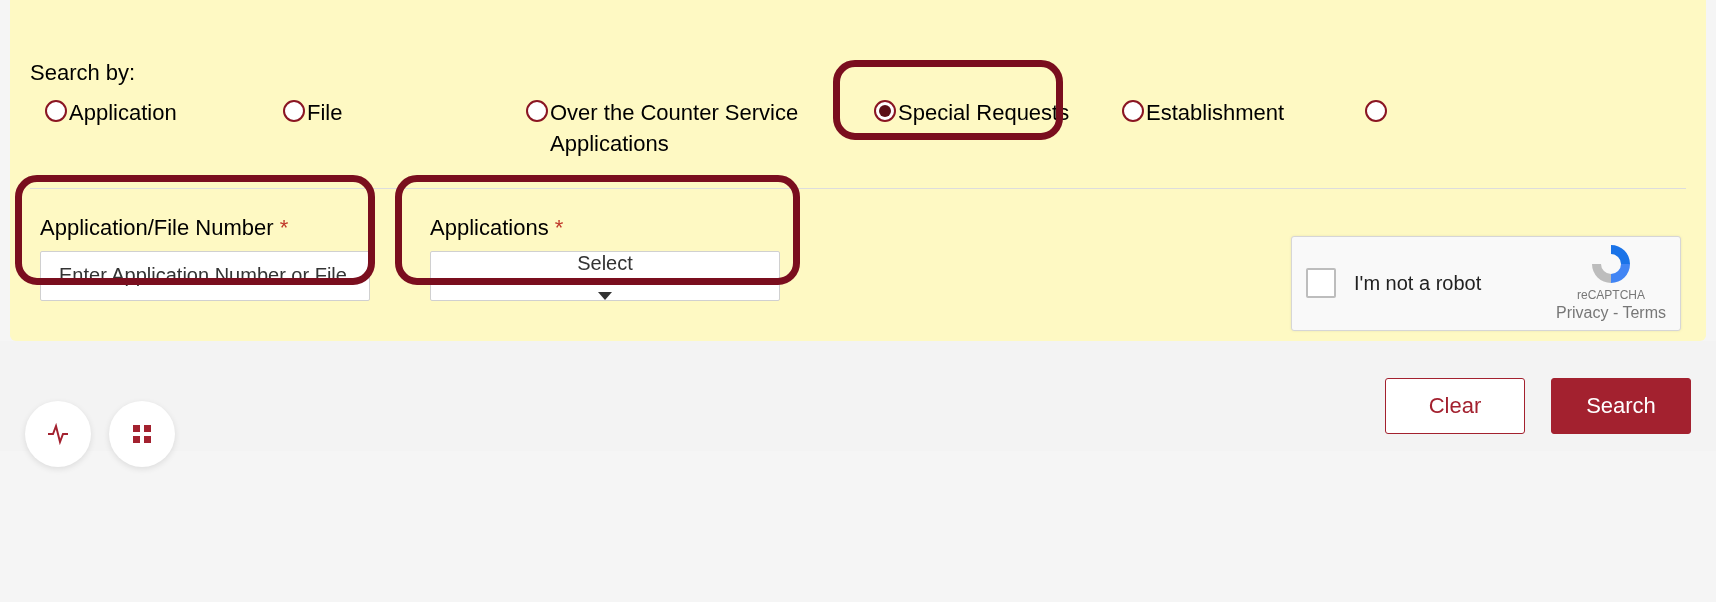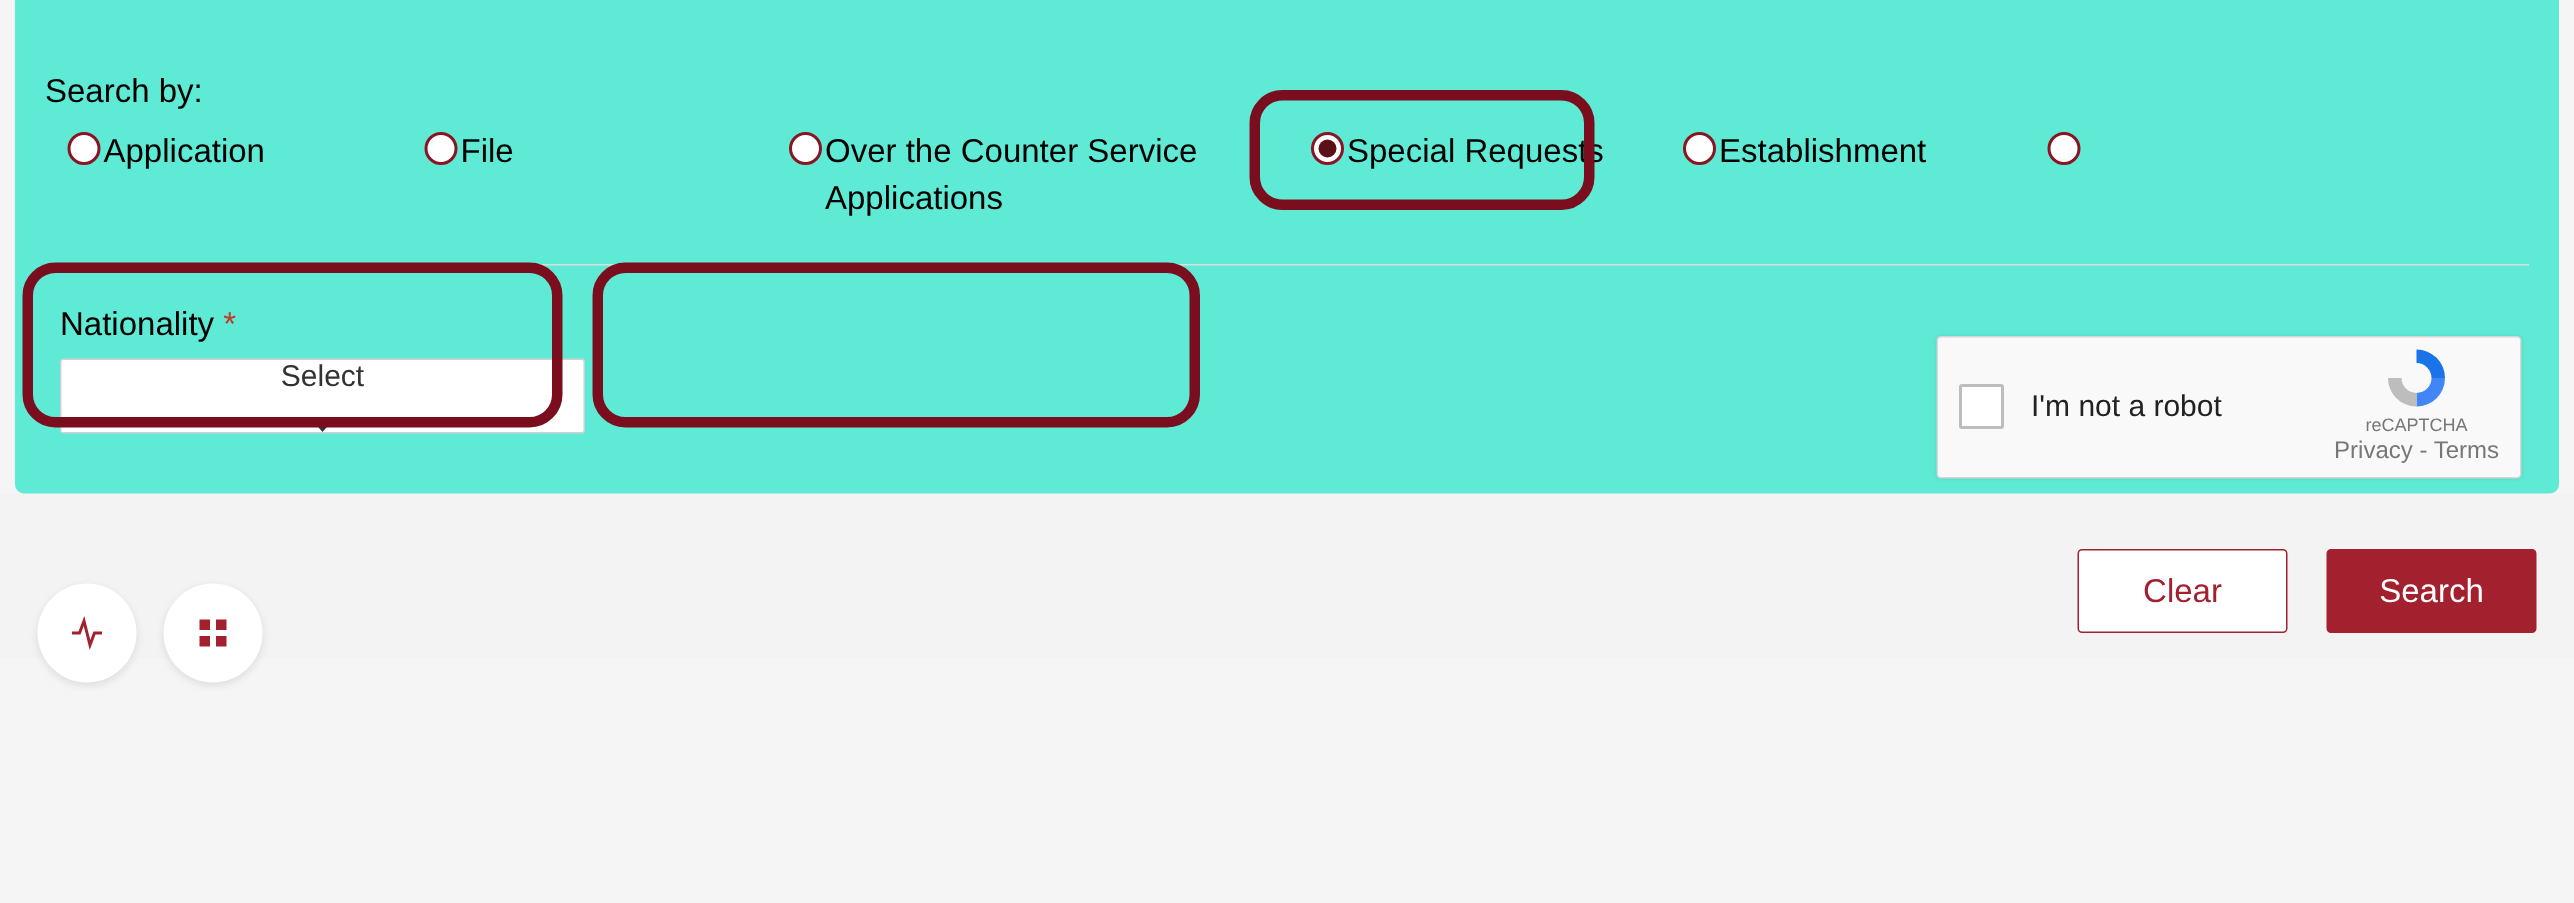--- a/index.html
+++ b/index.html
@@ -4,23 +4,23 @@
   <style>
     * { box-sizing: border-box; margin: 0; padding: 0; }
     body {
       font-family: -apple-system, BlinkMacSystemFont, "Segoe UI", Arial, sans-serif;
       background: #f5f5f5;
       width: 1716px;
       height: 602px;
       overflow: hidden;
     }
     .panel {
-      background: #5eead4;
+      background: #fef9c3;
       margin: 0 10px;
-      padding: 8px 20px 40px 20px;
+      padding: 20px 20px 40px 20px;
       border-bottom-left-radius: 6px;
       border-bottom-right-radius: 6px;
       position: relative;
     }
     .search-by-label {
       font-size: 22px;
       color: #000;
       margin-bottom: 12px;
       margin-top: 40px;
     }
@@ -256,24 +256,31 @@
     <div class="radio-option opt-afr">
       <span class="radio-circle"></span>
     </div>
   </div>
 
   <div class="highlight-ring highlight-sr"></div>
 
   <hr class="divider">
 
   <div class="fields-row">
-
     <div class="field">
       <div class="field-label">
-        <span>Nationality</span>
+        <span>Application/File Number</span>
+        <span class="required">*</span>
+      </div>
+      <input class="text-input" type="text" placeholder="Enter Application Number or File" style="">
+    </div>
+
+    <div class="field">
+      <div class="field-label">
+        <span>Applications</span>
         <span class="required">*</span>
       </div>
       <div class="select-wrap">
         <span class="select-text">Select</span>
         <span class="caret"></span>
       </div>
     </div>
   </div>
 
   <div class="highlight-ring highlight-app"></div>

